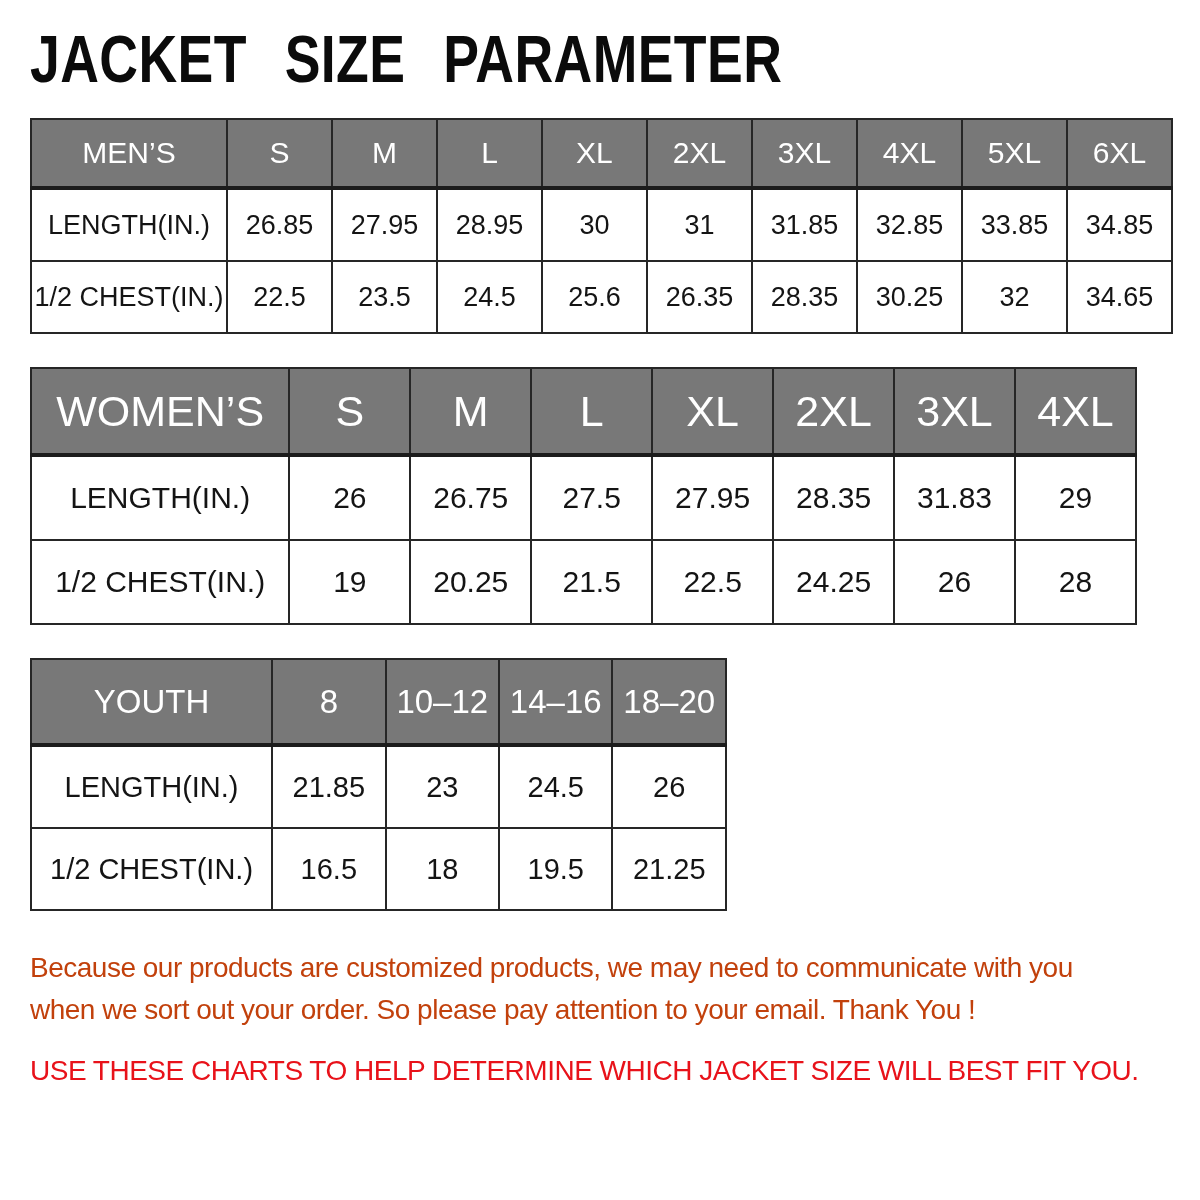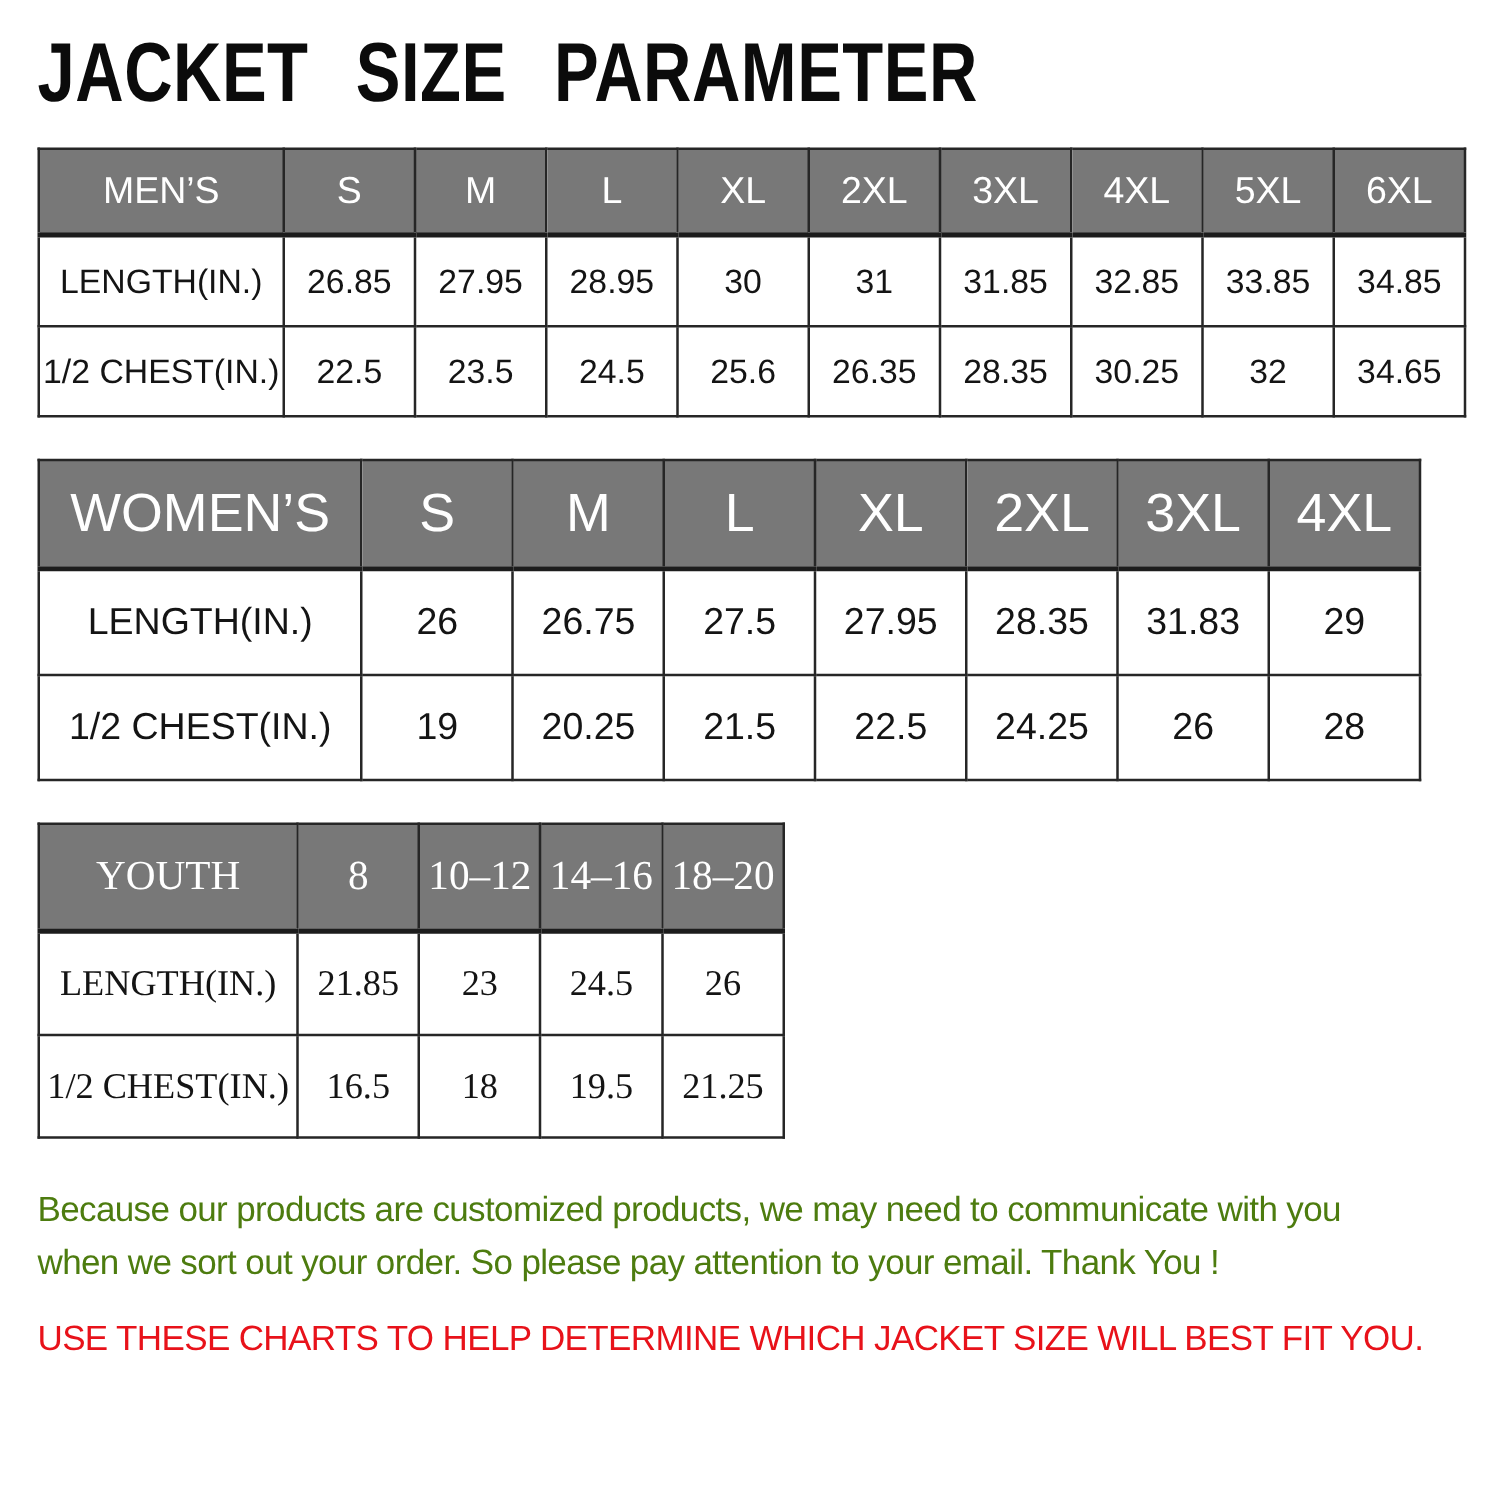--- a/index.html
+++ b/index.html
@@ -63,30 +63,30 @@
   .men   { width: 1143px; margin-top: 24px; }
   .men   thead th { height: 66px; font-size: 30px; }
   .men   td { height: 70px; font-size: 27px; }
   .men   th:first-child { width: 17%; }
 
   .women { width: 1107px; margin-top: 33px; }
   .women thead th { height: 84px; font-size: 43px; }
   .women td { height: 82px; font-size: 30px; }
   .women th:first-child { width: 23.2%; }
 
-  .youth { width: 598px; margin-top: 33px; font-family: Liberation Serif, serif; }
+  .youth { width: 697px; margin-top: 33px; }
   .youth thead th { height: 83px; font-size: 33px; }
   .youth td { height: 80px; font-size: 29px; }
   .youth th:first-child { width: 34.4%; }
 
   .footer-para {
     margin-top: 36px;
     font-size: 28px;
     line-height: 1.5;
-    color: #4d7c0f;
+    color: #c2410c;
     letter-spacing: -0.5px;
   }
   .footer-para div { white-space: nowrap; }
   .advice {
     margin-top: 24px;
     font-size: 28px;
     color: #e8121a;
     letter-spacing: -0.5px;
     white-space: nowrap;
   }

